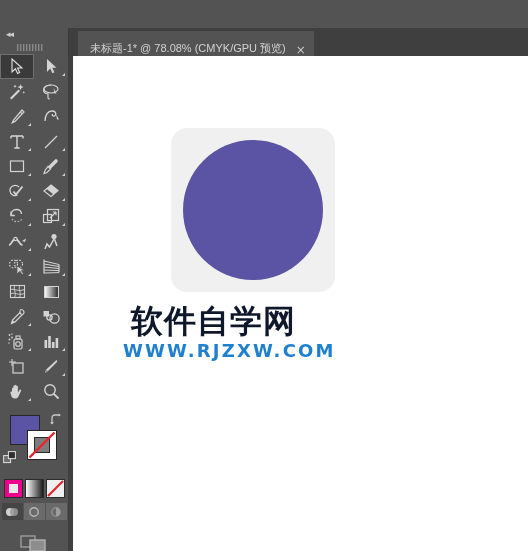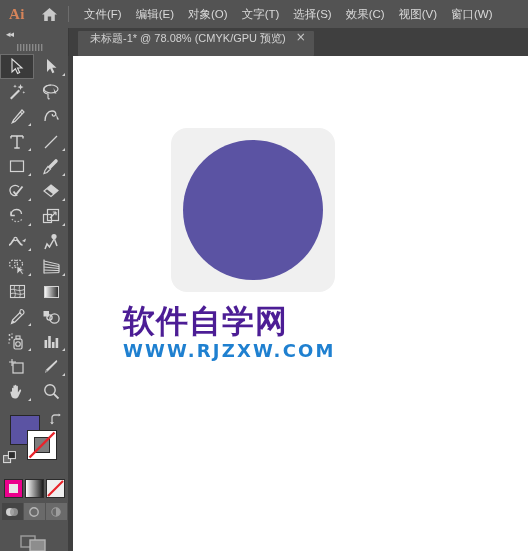--- a/index.html
+++ b/index.html
@@ -31,21 +31,21 @@
     color:#d9d9d9;font-size:11.5px;padding:3px 7px;white-space:nowrap;cursor:default;
   }
 
   
   .tabbar{
     position:absolute;left:68px;top:28px;width:460px;height:28px;
     background:#3f3f3f;
   }
   .tab{
     position:absolute;left:10px;top:3px;height:25px;
-    background:#535353;display:flex;align-items:flex-start;
+    background:#535353;display:flex;align-items:flex-end;
     padding:0 8px 0 12px;border-radius:1px;
   }
   .tab-title{color:#d2d2d2;font-size:11px;white-space:nowrap;}
   .tab-close{
     color:#c8c8c8;font-size:12px;margin-left:10px;line-height:1;cursor:pointer;
     font-family:"DejaVu Sans",sans-serif;
   }
 
   
   .toolpanel{
@@ -149,37 +149,20 @@
     font-size:18px;font-weight:bold;color:#1f80d0;letter-spacing:2.2px;
     margin-top:3px;white-space:nowrap;
     font-family:"DejaVu Sans","Liberation Sans",sans-serif;
   }
 </style>
 </head>
 <body>
 
 <div class="app">
 
-  <div class="menubar">
-    <div class="ai-logo" style="color: rgb(214, 132, 90);">Ai</div>
-    <div class="home-icon">
-      <svg width="17" height="15" viewBox="0 0 17 15">
-        <path d="M8.5 1 L16 7.5 L13.8 7.5 L13.8 14 L10.2 14 L10.2 9.6 L6.8 9.6 L6.8 14 L3.2 14 L3.2 7.5 L1 7.5 Z" fill="#c9c9c9"></path>
-      </svg>
-    </div>
-    <div class="menu-sep"></div>
-    <div class="menu-item">文件(F)</div>
-    <div class="menu-item">编辑(E)</div>
-    <div class="menu-item">对象(O)</div>
-    <div class="menu-item">文字(T)</div>
-    <div class="menu-item">选择(S)</div>
-    <div class="menu-item">效果(C)</div>
-    <div class="menu-item">视图(V)</div>
-    <div class="menu-item">窗口(W)</div>
-  </div>
 
   <div class="tabbar">
     <div class="tab">
       <span class="tab-title">未标题-1* @ 78.08% (CMYK/GPU 预览)</span>
       <span class="tab-close">×</span>
     </div>
   </div>
 
   <div class="toolpanel">
 
@@ -511,20 +494,20 @@
   </div>
 
   <div class="canvaswrap">
     <div class="canvas">
 
       <div class="art-card" style="background: rgb(240, 240, 240);">
         <div class="art-circle" id="artcircle" style="background: rgb(91, 83, 163);"></div>
       </div>
 
       <div class="watermark">
-        <div class="wm-cn" style="color: #4c1d95;">软件自学网</div>
+        <div class="wm-cn" style="color: #0f172a; margin-left: 8px;">软件自学网</div>
         <div class="wm-en">WWW.RJZXW.COM</div>
       </div>
 
     </div>
   </div>
 
 </div>
 
 </body></html>

